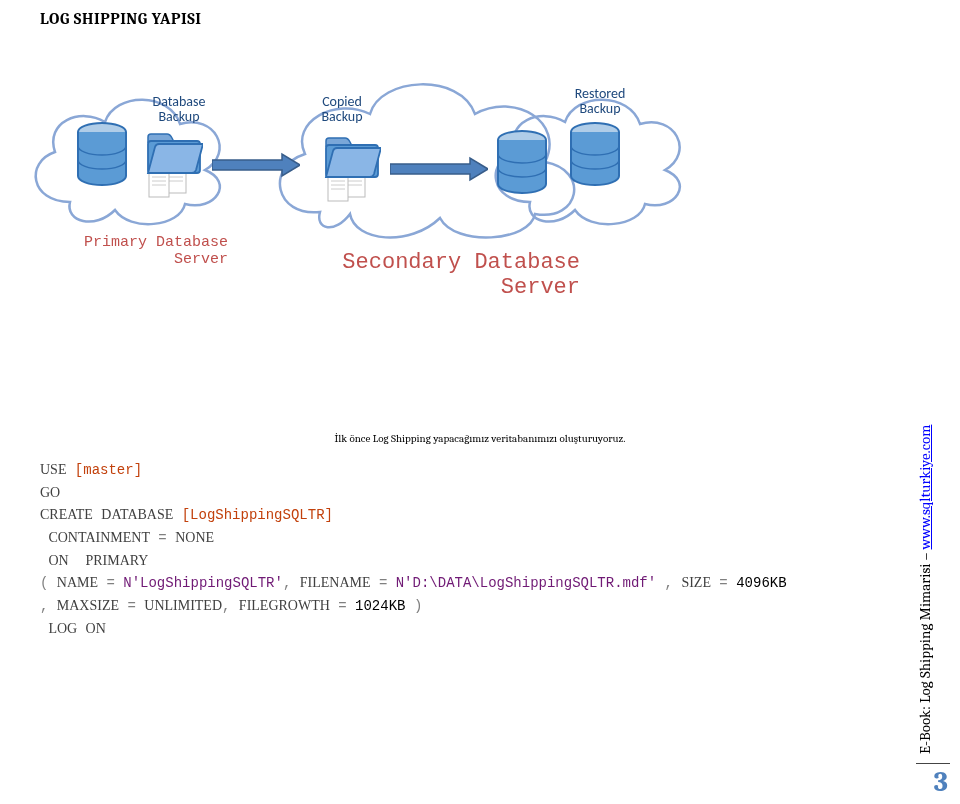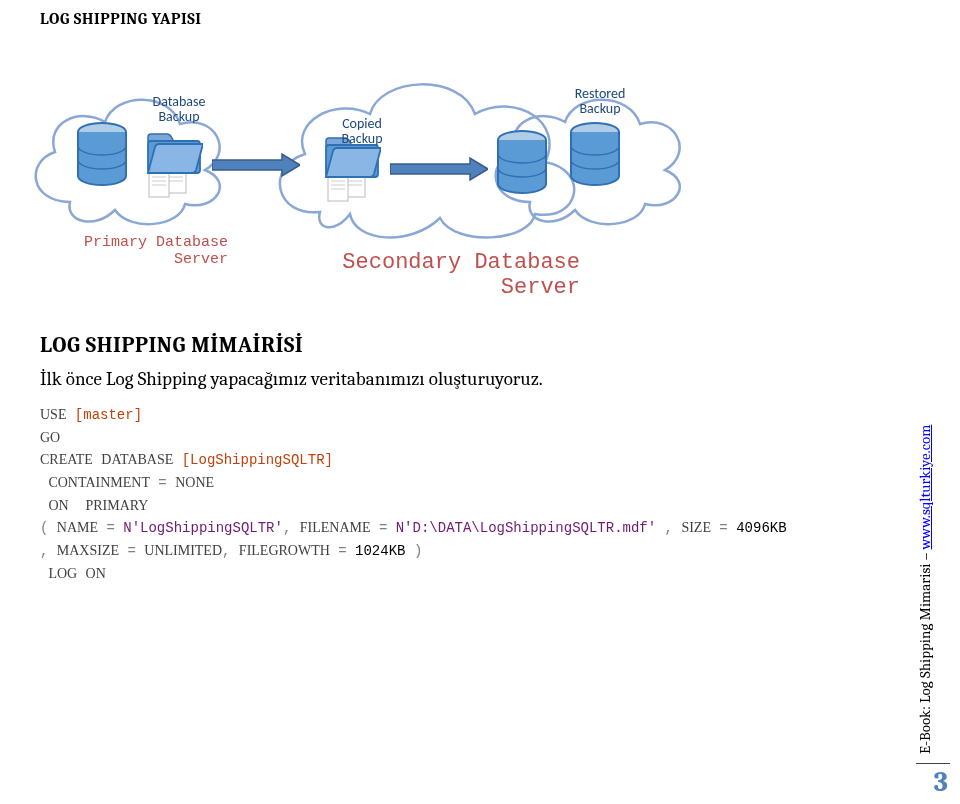--- a/index.html
+++ b/index.html
@@ -86,22 +86,23 @@
   .arrow svg { width: 100%; height: 100%; display:block; }
 
   .subtitle {
     font-weight: bold;
     font-size: 22px;
     margin: 4px 0 10px 0;
     letter-spacing: 0.5px;
   }
   .para {
     font-family: Cambria, Georgia, serif;
-    font-size: 19px;
+    font-size: 11px;
     margin: 0 0 14px 0;
+    text-align: center;
   }
   .code {
     font-family: Consolas, 'Courier New', monospace;
     font-size: 14px;
     line-height: 1.55;
     white-space: pre;
   }
   .kw  { color: #404040; font-family: Liberation Serif, serif; }
   .id  { color: #c2410c; }
   .gr  { color: #808080; }
@@ -251,21 +252,21 @@
     </div>
 
     <div class="folder" style="left:283px; top:94px;">
       <svg viewBox="0 0 58 44">
         <path d="M3 10 L3 5 Q3 2 6 2 L22 2 Q25 2 27 6 L29 10 Z" fill="#7aa7d8" stroke="#2f6fb3" stroke-width="1.5"></path>
         <rect x="3" y="9" width="52" height="32" rx="3" fill="#5b9bd5" stroke="#2f6fb3" stroke-width="1.8"></rect>
         <path d="M3 41 L10 15 Q11 12 14 12 L58 12 L51 38 Q50 41 47 41 Z" fill="#8ab6e6" stroke="#2f6fb3" stroke-width="1.8"></path>
       </svg>
     </div>
 
-    <div class="caption" style="left:292px; top:52px; width:60px; white-space:pre-line;margin-top:22px;">Copied
+    <div class="caption" style="left:272px; top:52px; width:60px; white-space:pre-line;">Copied
 Backup</div>
 
     <div class="arrow" style="left:350px; top:114px; width:98px;">
       <svg viewBox="0 0 98 26">
         <path d="M0 8 L80 8 L80 2 L98 13 L80 24 L80 18 L0 18 Z" fill="#4f81bd" stroke="#385d8a" stroke-width="1.5"></path>
       </svg>
     </div>
 
     <div class="db-cyl" style="left:455px; top:88px;">
       <svg viewBox="0 0 54 66">
@@ -286,21 +287,20 @@
     </div>
 
     <div class="caption" style="left:525px; top:44px; width:70px; white-space:pre-line;">Restored
 Backup</div>
 
     <div class="srv-caption" style="left:-12px; top:192px; width:200px;">Primary Database Server</div>
     <div class="srv-caption big" style="left:300px; top:208px; width:240px;">Secondary Database Server</div>
 
   </div>
 
-  <div class="subtitle" style="margin-top: -100px;">LOG SHIPPING MİMAİRİSİ</div>
   <div class="para">İlk önce Log Shipping yapacağımız veritabanımızı oluşturuyoruz.</div>
 
   <div class="code"><span class="kw">USE</span> <span class="id">[master]</span>
 <span class="kw">GO</span>
 <span class="kw">CREATE</span> <span class="kw">DATABASE</span> <span class="id">[LogShippingSQLTR]</span>
  <span class="kw">CONTAINMENT</span> <span class="gr">=</span> <span class="kw">NONE</span>
  <span class="kw">ON</span>  <span class="kw">PRIMARY</span>
 <span class="gr">(</span> <span class="kw">NAME</span> <span class="gr">=</span> <span class="str">N'LogShippingSQLTR'</span><span class="gr">,</span> <span class="kw">FILENAME</span> <span class="gr">=</span> <span class="str">N'D:\DATA\LogShippingSQLTR.mdf'</span> <span class="gr">,</span> <span class="kw">SIZE</span> <span class="gr">=</span> <span>4096KB</span>
 <span class="gr">,</span> <span class="kw">MAXSIZE</span> <span class="gr">=</span> <span class="kw">UNLIMITED</span><span class="gr">,</span> <span class="kw">FILEGROWTH</span> <span class="gr">=</span> <span>1024KB</span> <span class="gr">)</span>
  <span class="kw">LOG</span> <span class="kw">ON</span></div>

